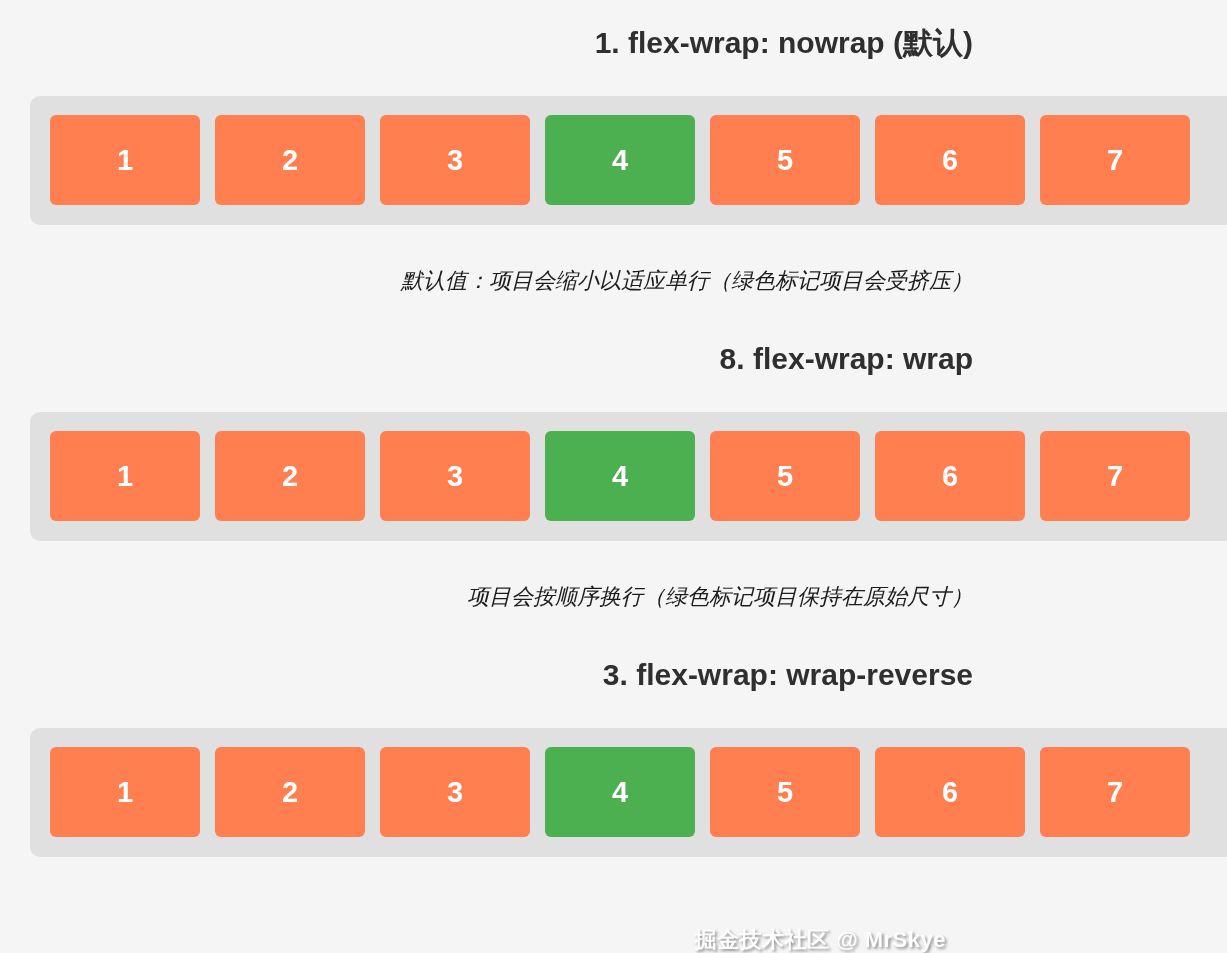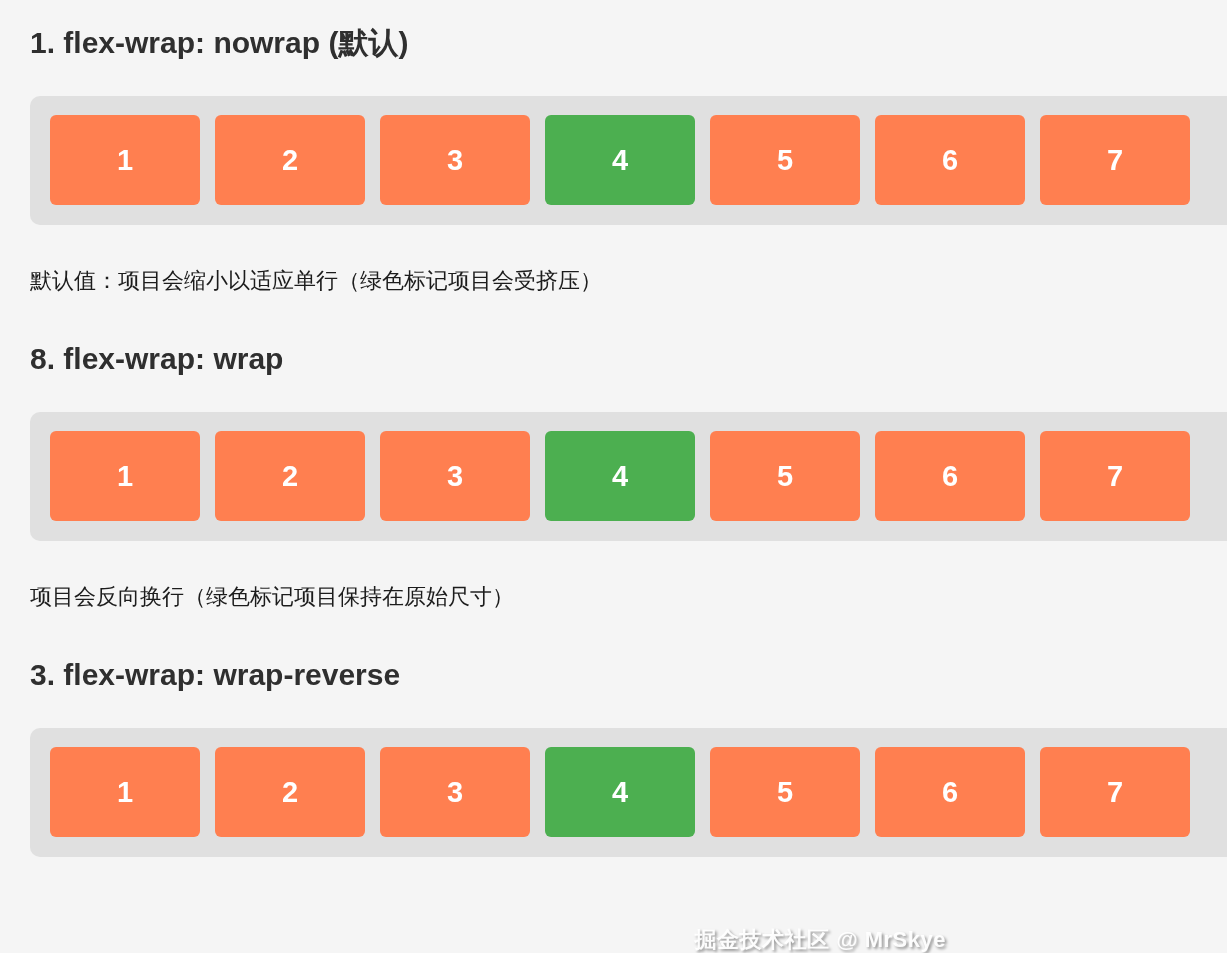--- a/index.html
+++ b/index.html
@@ -18,20 +18,21 @@
     height: 953px;
     overflow: hidden;
     background: var(--bg);
     font-family: "Liberation Sans", "DejaVu Sans", sans-serif;
   }
   .page {
     position: relative;
     width: 973px;
     height: 953px;
     padding: 26px 0 0 30px;
+    text-align: right;
   }
   h2.section-title {
     margin: 0 0 37px 0;
     font-size: 30px;
     line-height: 33px;
     font-weight: bold;
     color: var(--heading);
   }
   .flex-container {
     width: 1222px;              
@@ -57,20 +58,21 @@
     font-size: 29px;
     font-weight: bold;
     display: flex;
     align-items: center;
     justify-content: center;
     user-select: none;
   }
   .flex-item.highlight { background: var(--highlight); }
   p.section-desc {
     margin: 12px 0 48px 0;
+    font-style: italic;
     font-size: 22px;
     line-height: 26px;
     color: var(--desc);
   }
   .watermark {
     position: absolute;
     top: 925px;
     right: 27px;
     font-size: 22px;
     line-height: 30px;
@@ -104,21 +106,21 @@
     <h2 class="section-title">8. flex-wrap: wrap</h2>
     <div class="flex-container wrap">
         <div class="flex-item">1</div>
         <div class="flex-item">2</div>
         <div class="flex-item">3</div>
         <div class="flex-item highlight">4</div>
         <div class="flex-item">5</div>
         <div class="flex-item">6</div>
         <div class="flex-item">7</div>
       </div>
-    <p class="section-desc">项目会反向换行（绿色标记项目保持在原始尺寸）</p>
+    <p class="section-desc">项目会按顺序换行（绿色标记项目保持在原始尺寸）</p>
   </section>
 
   <section>
     <h2 class="section-title">3. flex-wrap: wrap-reverse</h2>
     <div class="flex-container wrap-reverse">
         <div class="flex-item">1</div>
         <div class="flex-item">2</div>
         <div class="flex-item">3</div>
         <div class="flex-item highlight">4</div>
         <div class="flex-item">5</div>

